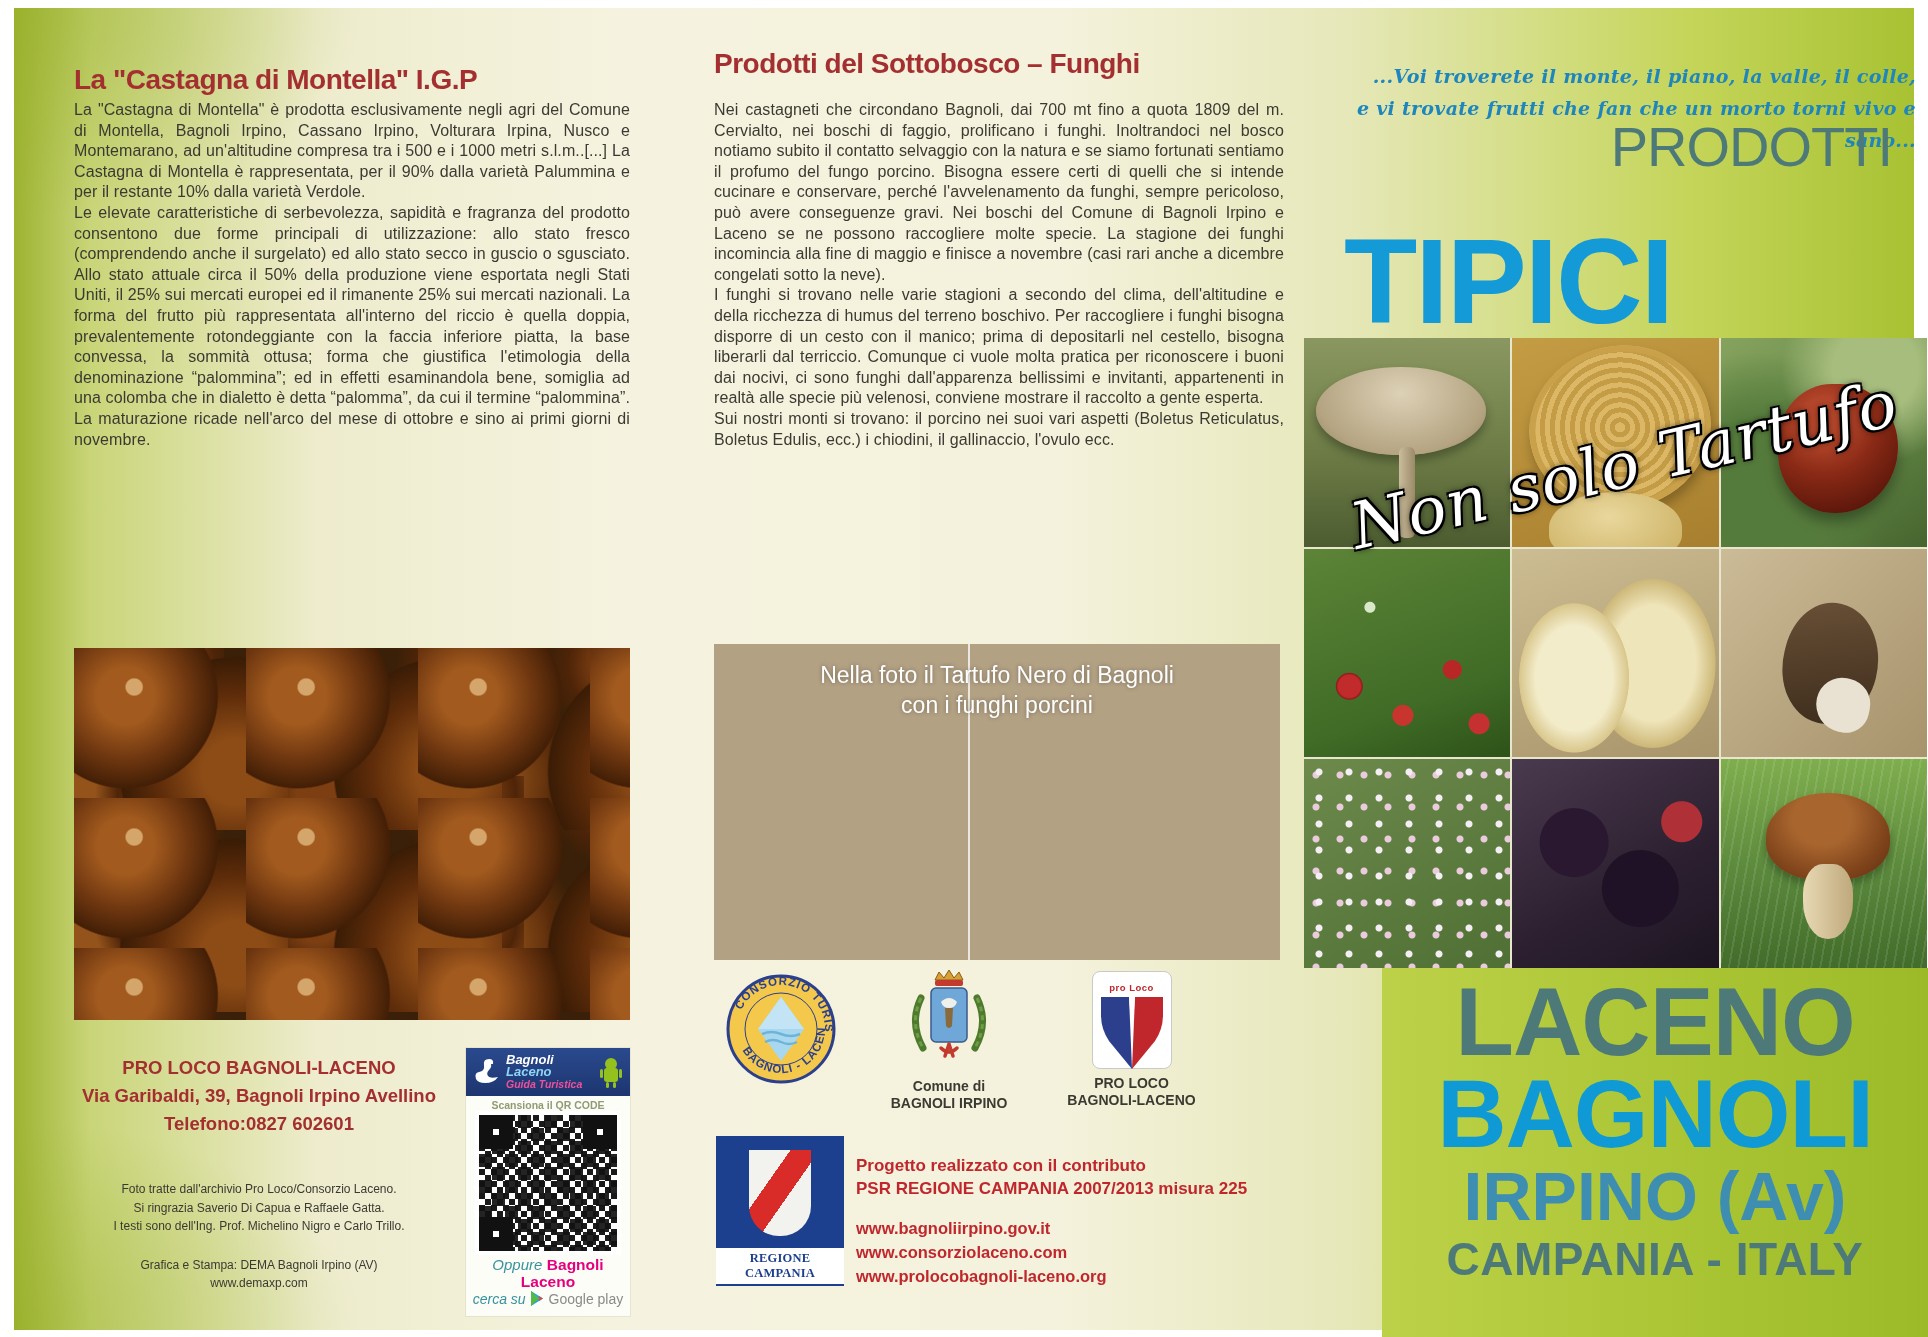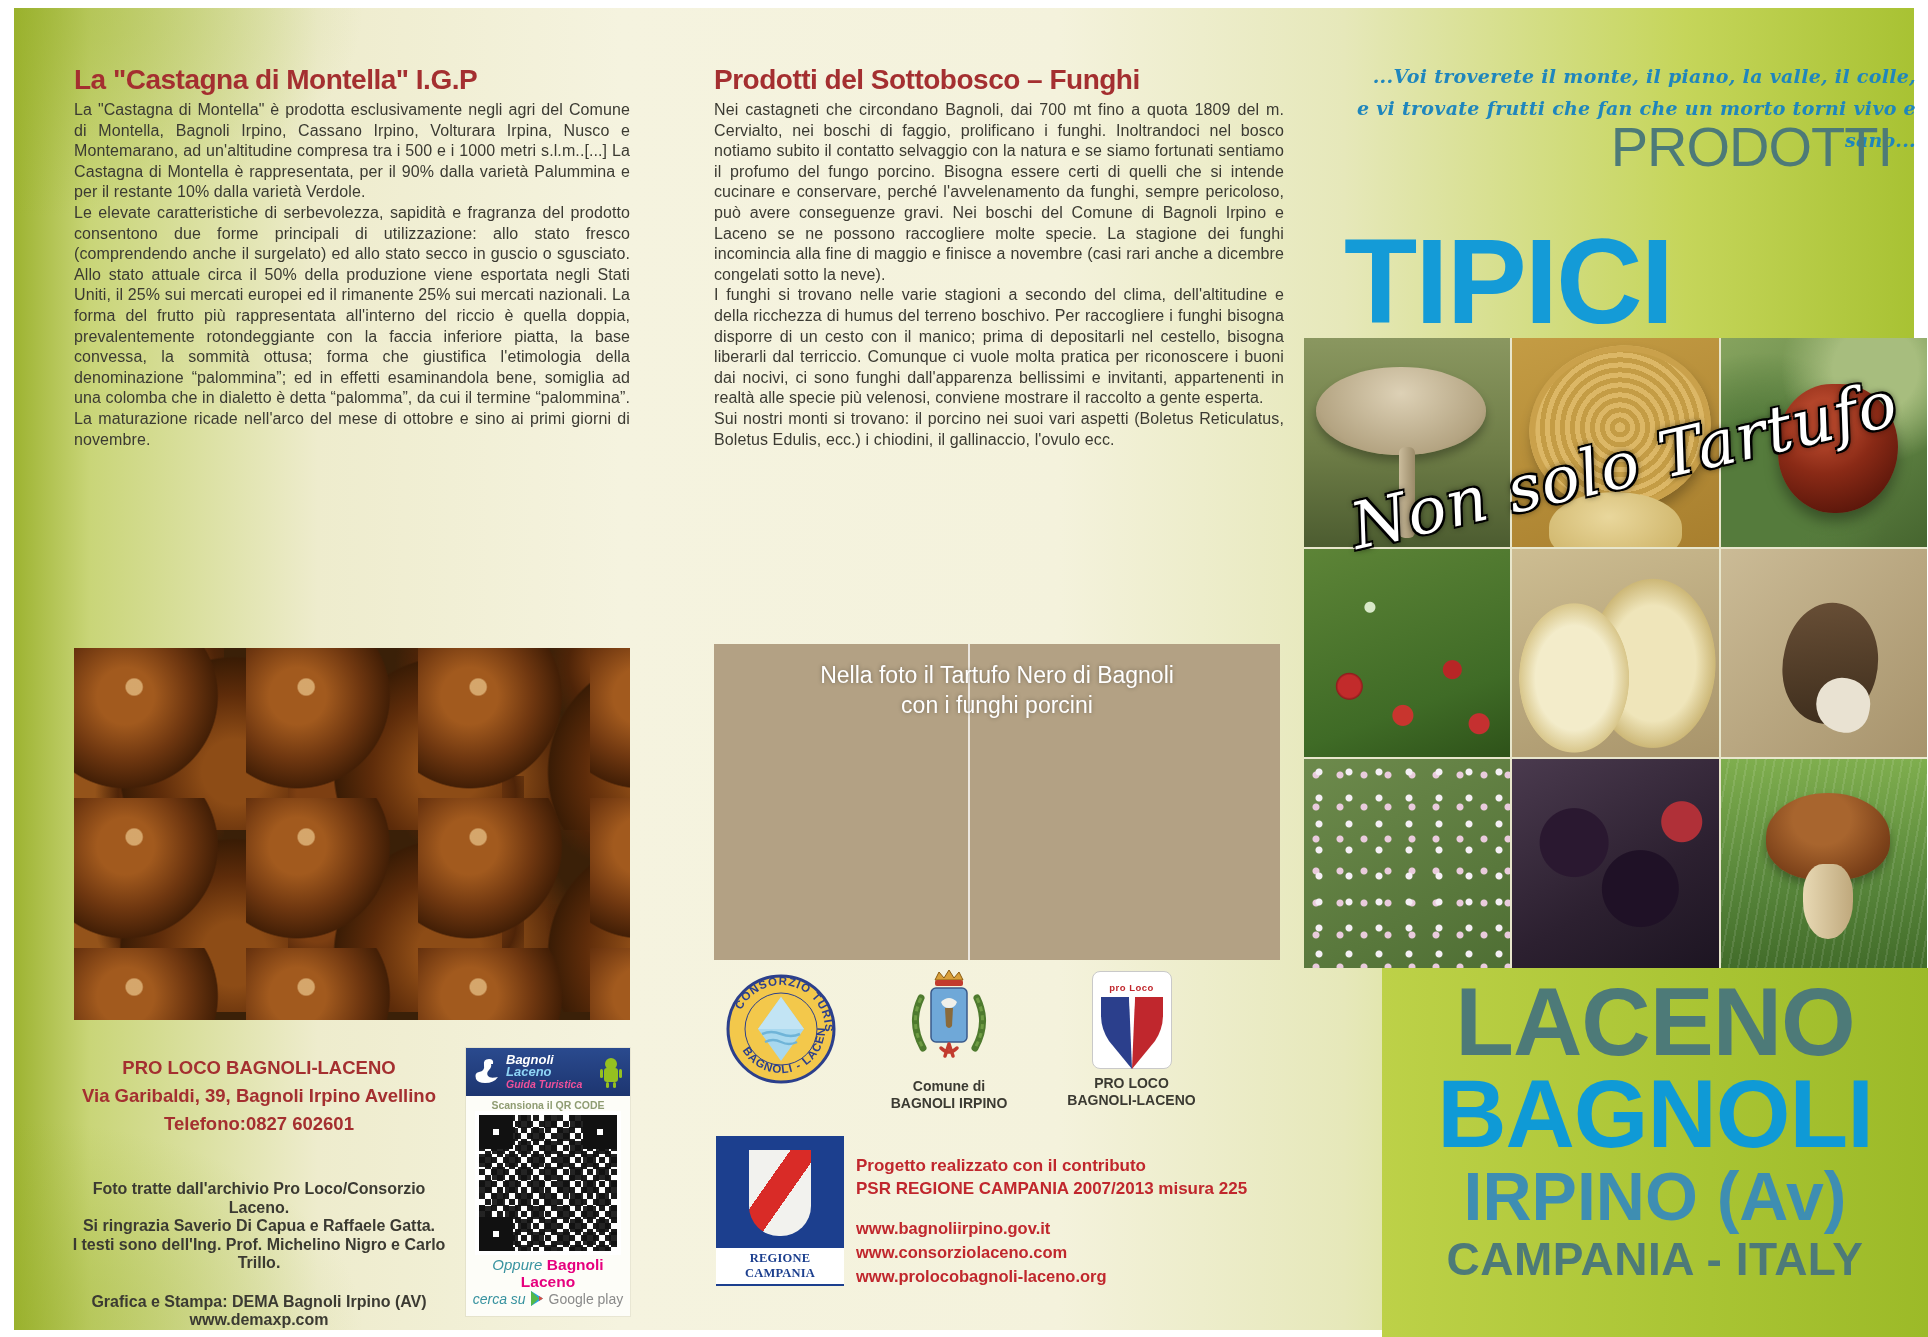--- a/index.html
+++ b/index.html
@@ -24,21 +24,21 @@
     background-image:
       radial-gradient(circle at 35% 26%, rgba(255,228,170,.55) 0 5%, transparent 6%),
       radial-gradient(circle at 30% 32%, #a25a1e 0 18%, #6f3710 40%, #431f06 58%, transparent 59%),
       radial-gradient(circle at 75% 68%, #8d4c16 0 16%, #5e2c0a 38%, #3a1c05 56%, transparent 57%),
       radial-gradient(circle at 62% 14%, #7d3f12 0 14%, #4e2408 34%, transparent 50%),
       radial-gradient(circle at 12% 80%, #94531a 0 15%, #5c2d0b 38%, transparent 52%);
     background-size:172px 150px, 172px 150px, 214px 182px, 150px 128px, 188px 164px; }
   .contact { position:absolute; left:58px; top:1046px; width:374px; text-align:center;
              color:#a42f30; font-weight:bold; font-size:18.5px; line-height:28px; }
   .credits { position:absolute; left:58px; top:1172px; width:374px; text-align:center;
-             color:#3b3a32; font-weight:bold; font-size:16px; line-height:18.5px; }
+             color:#3b3a32; font-weight:normal; font-size:12px; line-height:18.5px; }
   .credits .gap { height:20px; }
   
   .qr-block { position:absolute; left:452px; top:1040px; width:164px; height:268px; background:#fdfdf8;
               box-shadow:0 0 0 1px rgba(0,0,0,.05); }
   .qr-banner { position:relative; width:164px; height:48px; background:linear-gradient(180deg,#2a4a8e,#1d3570);
                display:flex; align-items:center; padding:2px 4px; }
   .swan-icon { width:34px; height:34px; flex:0 0 auto; }
   .qr-banner .names { line-height:12px; margin-left:2px; }
   .app-name-1 { color:#ffffff; font-weight:bold; font-style:italic; font-size:13px; }
   .app-name-2 { color:#8fd4f5; font-weight:bold; font-style:italic; font-size:13px; }
@@ -234,21 +234,21 @@
         <span class="qr-cerca">cerca su</span>
         <svg class="gplay-tri" width="14" height="15" viewBox="0 0 14 15">
           <path d="M1 0 L13 7.5 L1 15 Z" fill="#29a3dd"></path>
           <path d="M1 0 L9 7.5 L1 15 Z" fill="#55b947"></path>
           <path d="M9 5 L13 7.5 L9 10 Z" fill="#d94d42"></path>
         </svg>
         <span class="qr-store">Google play</span>
       </div>
     </div>
 
-    <div class="col-title" style="left:700px; top:56px; width:570px;">Prodotti del Sottobosco – Funghi</div>
+    <div class="col-title" style="left:700px; top:40px; width:570px;">Prodotti del Sottobosco – Funghi</div>
     <div class="body-text" style="left:700px; top:92px; width:570px;">
       <p>Nei castagneti che circondano Bagnoli, dai 700 mt fino a quota 1809 del m. Cervialto, nei boschi di faggio, prolificano i funghi. Inoltrandoci nel bosco notiamo subito il contatto selvaggio con la natura e se siamo fortunati sentiamo il profumo del fungo porcino. Bisogna essere certi di quelli che si intende cucinare e conservare, perché l'avvelenamento da funghi, sempre pericoloso, può avere conseguenze gravi. Nei boschi del Comune di Bagnoli Irpino e Laceno se ne possono raccogliere molte specie. La stagione dei funghi incomincia alla fine di maggio e finisce a novembre (casi rari anche a dicembre congelati sotto la neve).</p>
       <p>I funghi si trovano nelle varie stagioni a secondo del clima, dell'altitudine e della ricchezza di humus del terreno boschivo. Per raccogliere i funghi bisogna disporre di un cesto con il manico; prima di depositarli nel cestello, bisogna liberarli dal terriccio. Comunque ci vuole molta pratica per riconoscere i buoni dai nocivi, ci sono funghi dall'apparenza bellissimi e invitanti, appartenenti in realtà alle specie più velenosi, conviene mostrare il raccolto a gente esperta.</p>
       <p>Sui nostri monti si trovano: il porcino nei suoi vari aspetti (Boletus Reticulatus, Boletus Edulis, ecc.) i chiodini, il gallinaccio, l'ovulo ecc.</p>
     </div>
 
     <div class="photo-truffle"></div>
     <div class="fold-line"></div>
     <div class="truffle-caption">
       <div>Nella foto il Tartufo Nero di Bagnoli</div>

